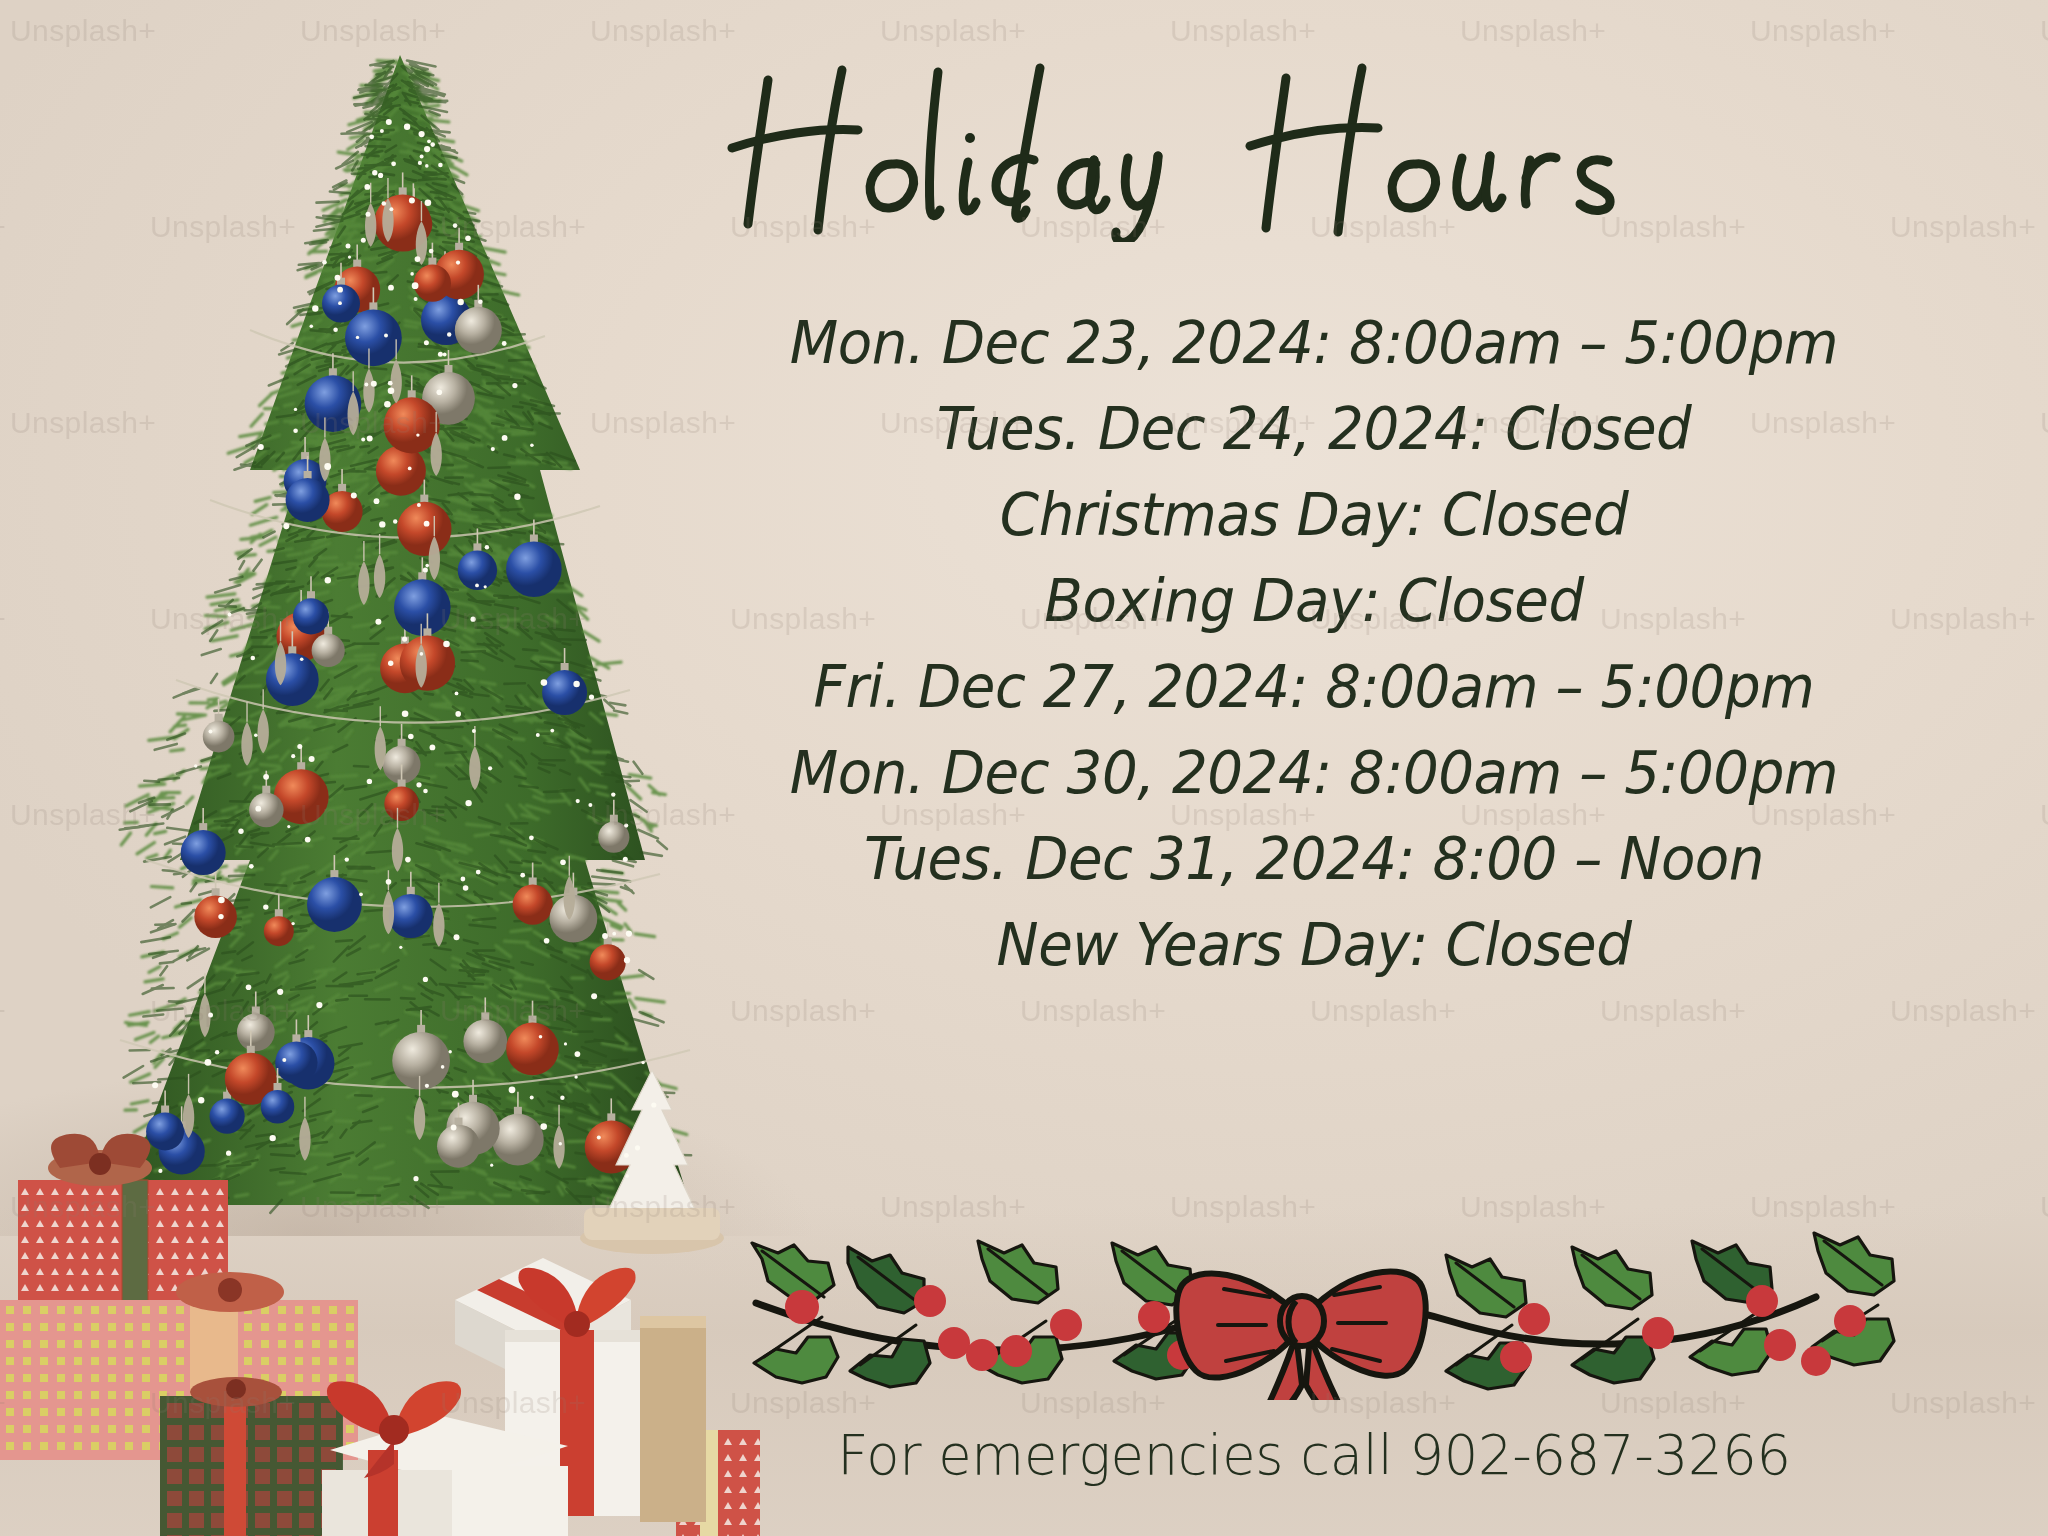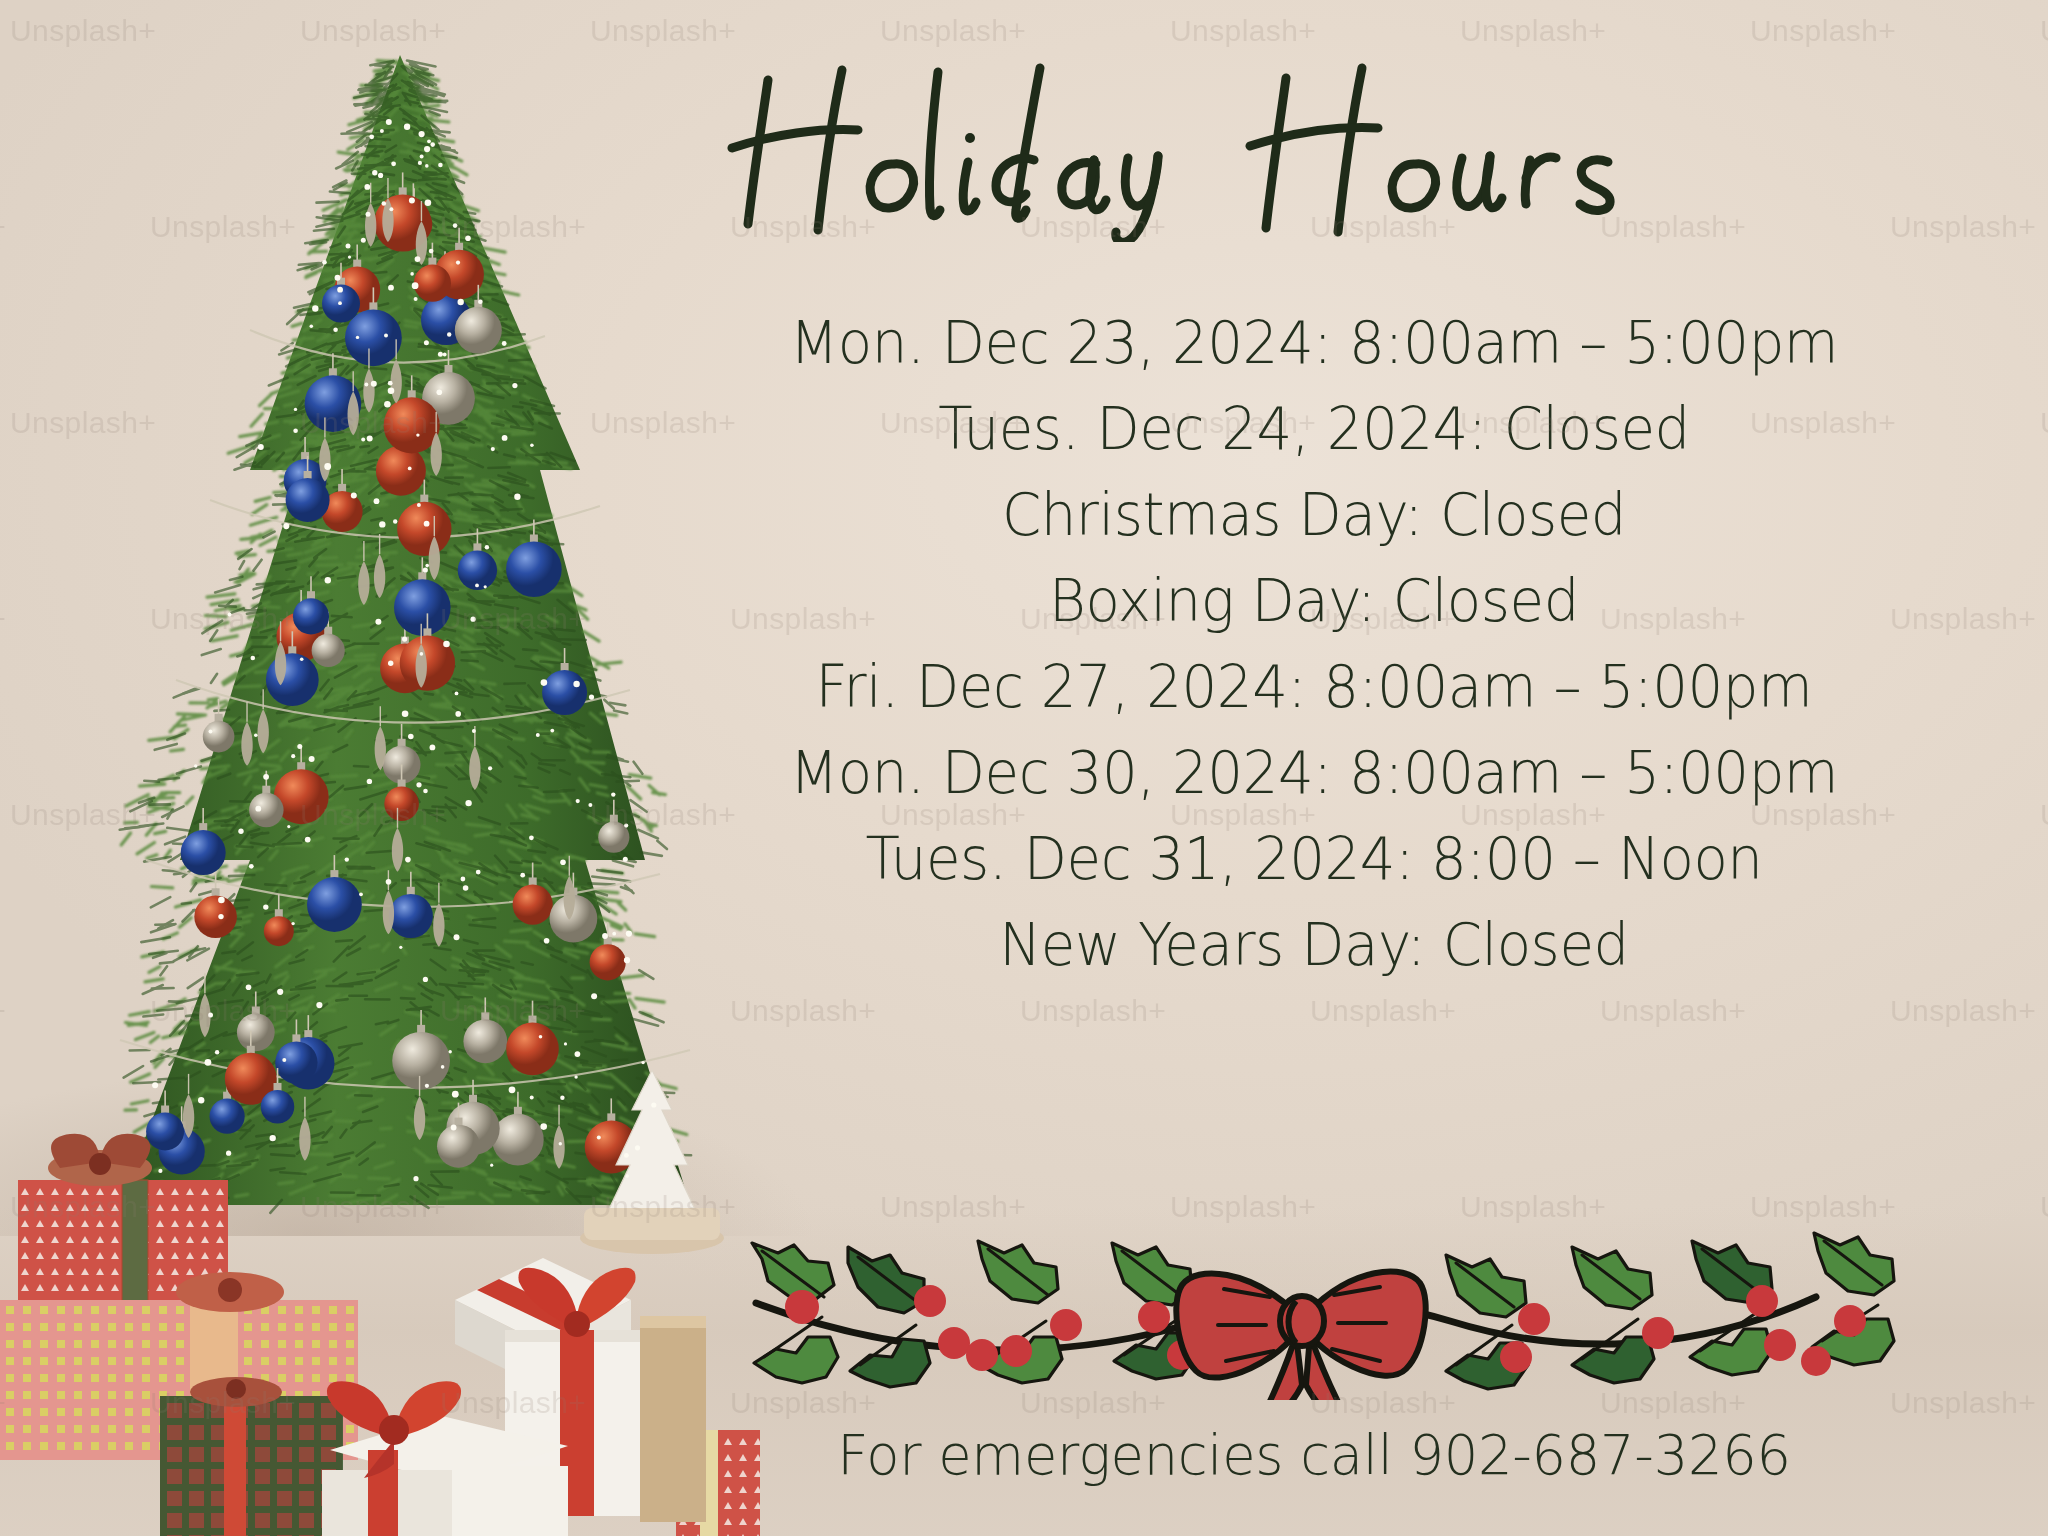--- a/index.html
+++ b/index.html
@@ -43,21 +43,21 @@
     position:absolute;left:580px;top:0;width:1468px;height:1536px;
     text-align:center;
   }
   #title{
     position:absolute;top:52px;left:0;width:100%;
     height:190px;
   }
   #title svg{display:block;margin:0 auto;}
 
   .hours{
-    position:absolute;top:300px;left:0;width:100%;
+    position:absolute;top:300px;left:0;width:100%;font-style:italic;
   }
   .hrow{
     color:#24301f;
     font-family:"DejaVu Sans", sans-serif;
     font-weight:300;
     font-size:58px;
     line-height:86px;
     letter-spacing:-0.5px;
     white-space:nowrap;
     transform:scaleX(.97);

